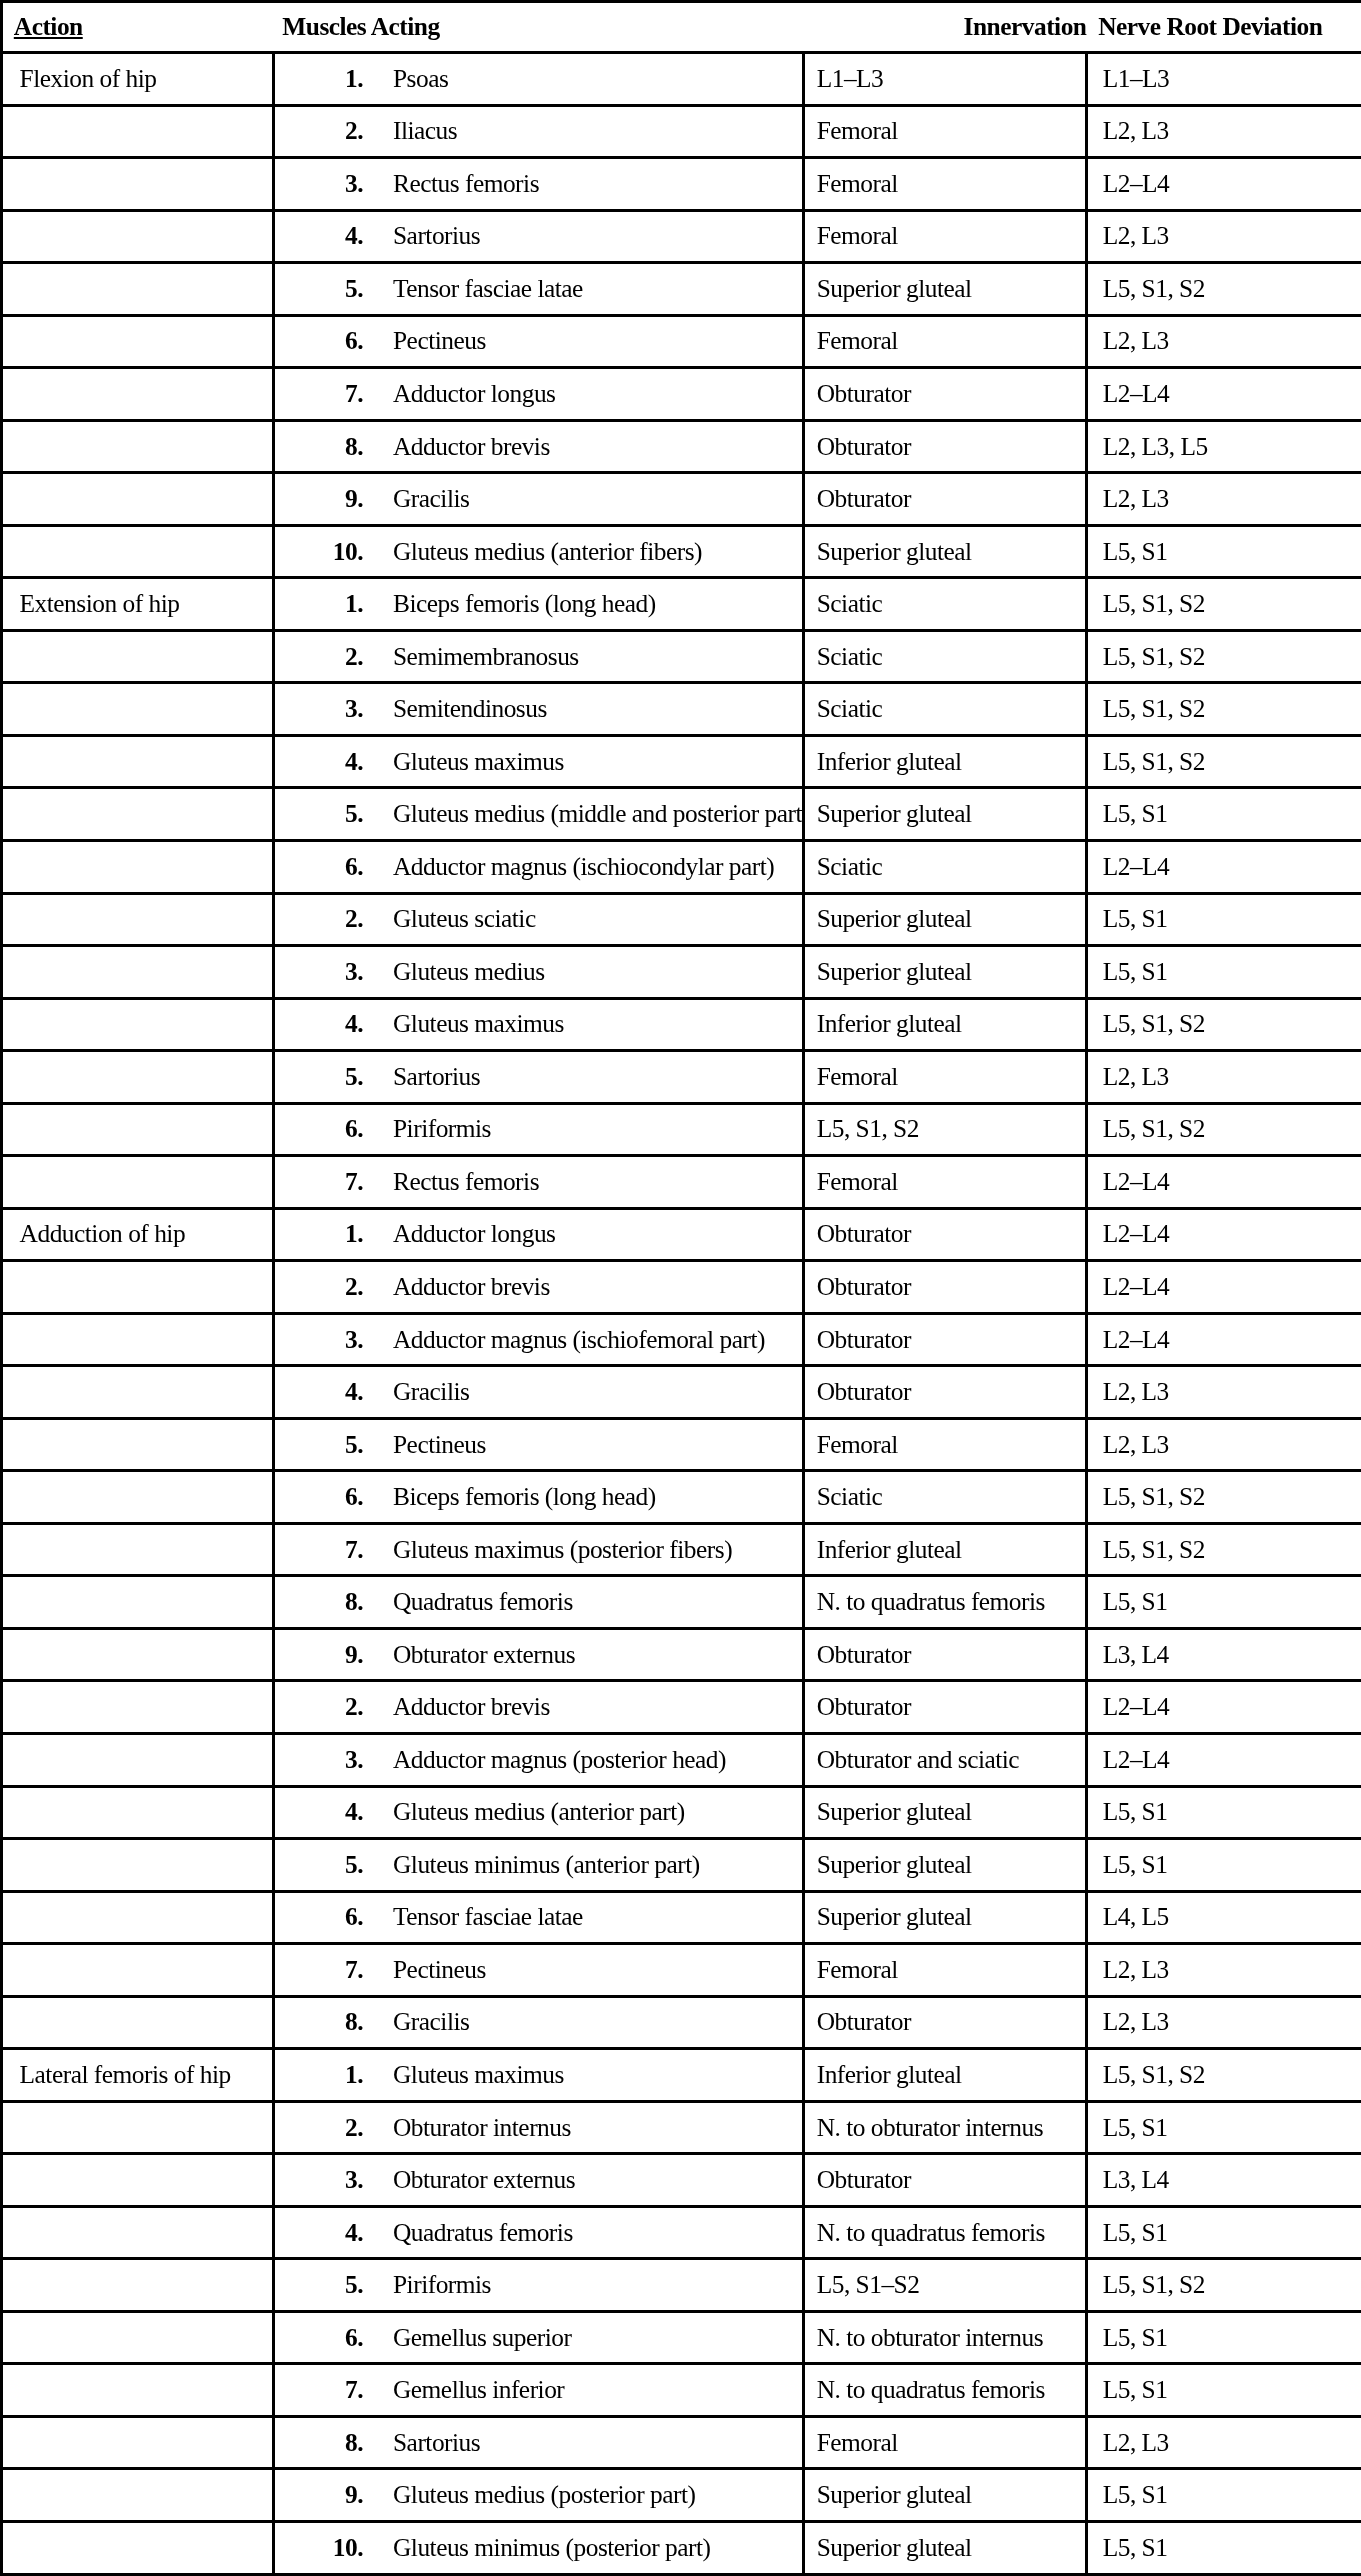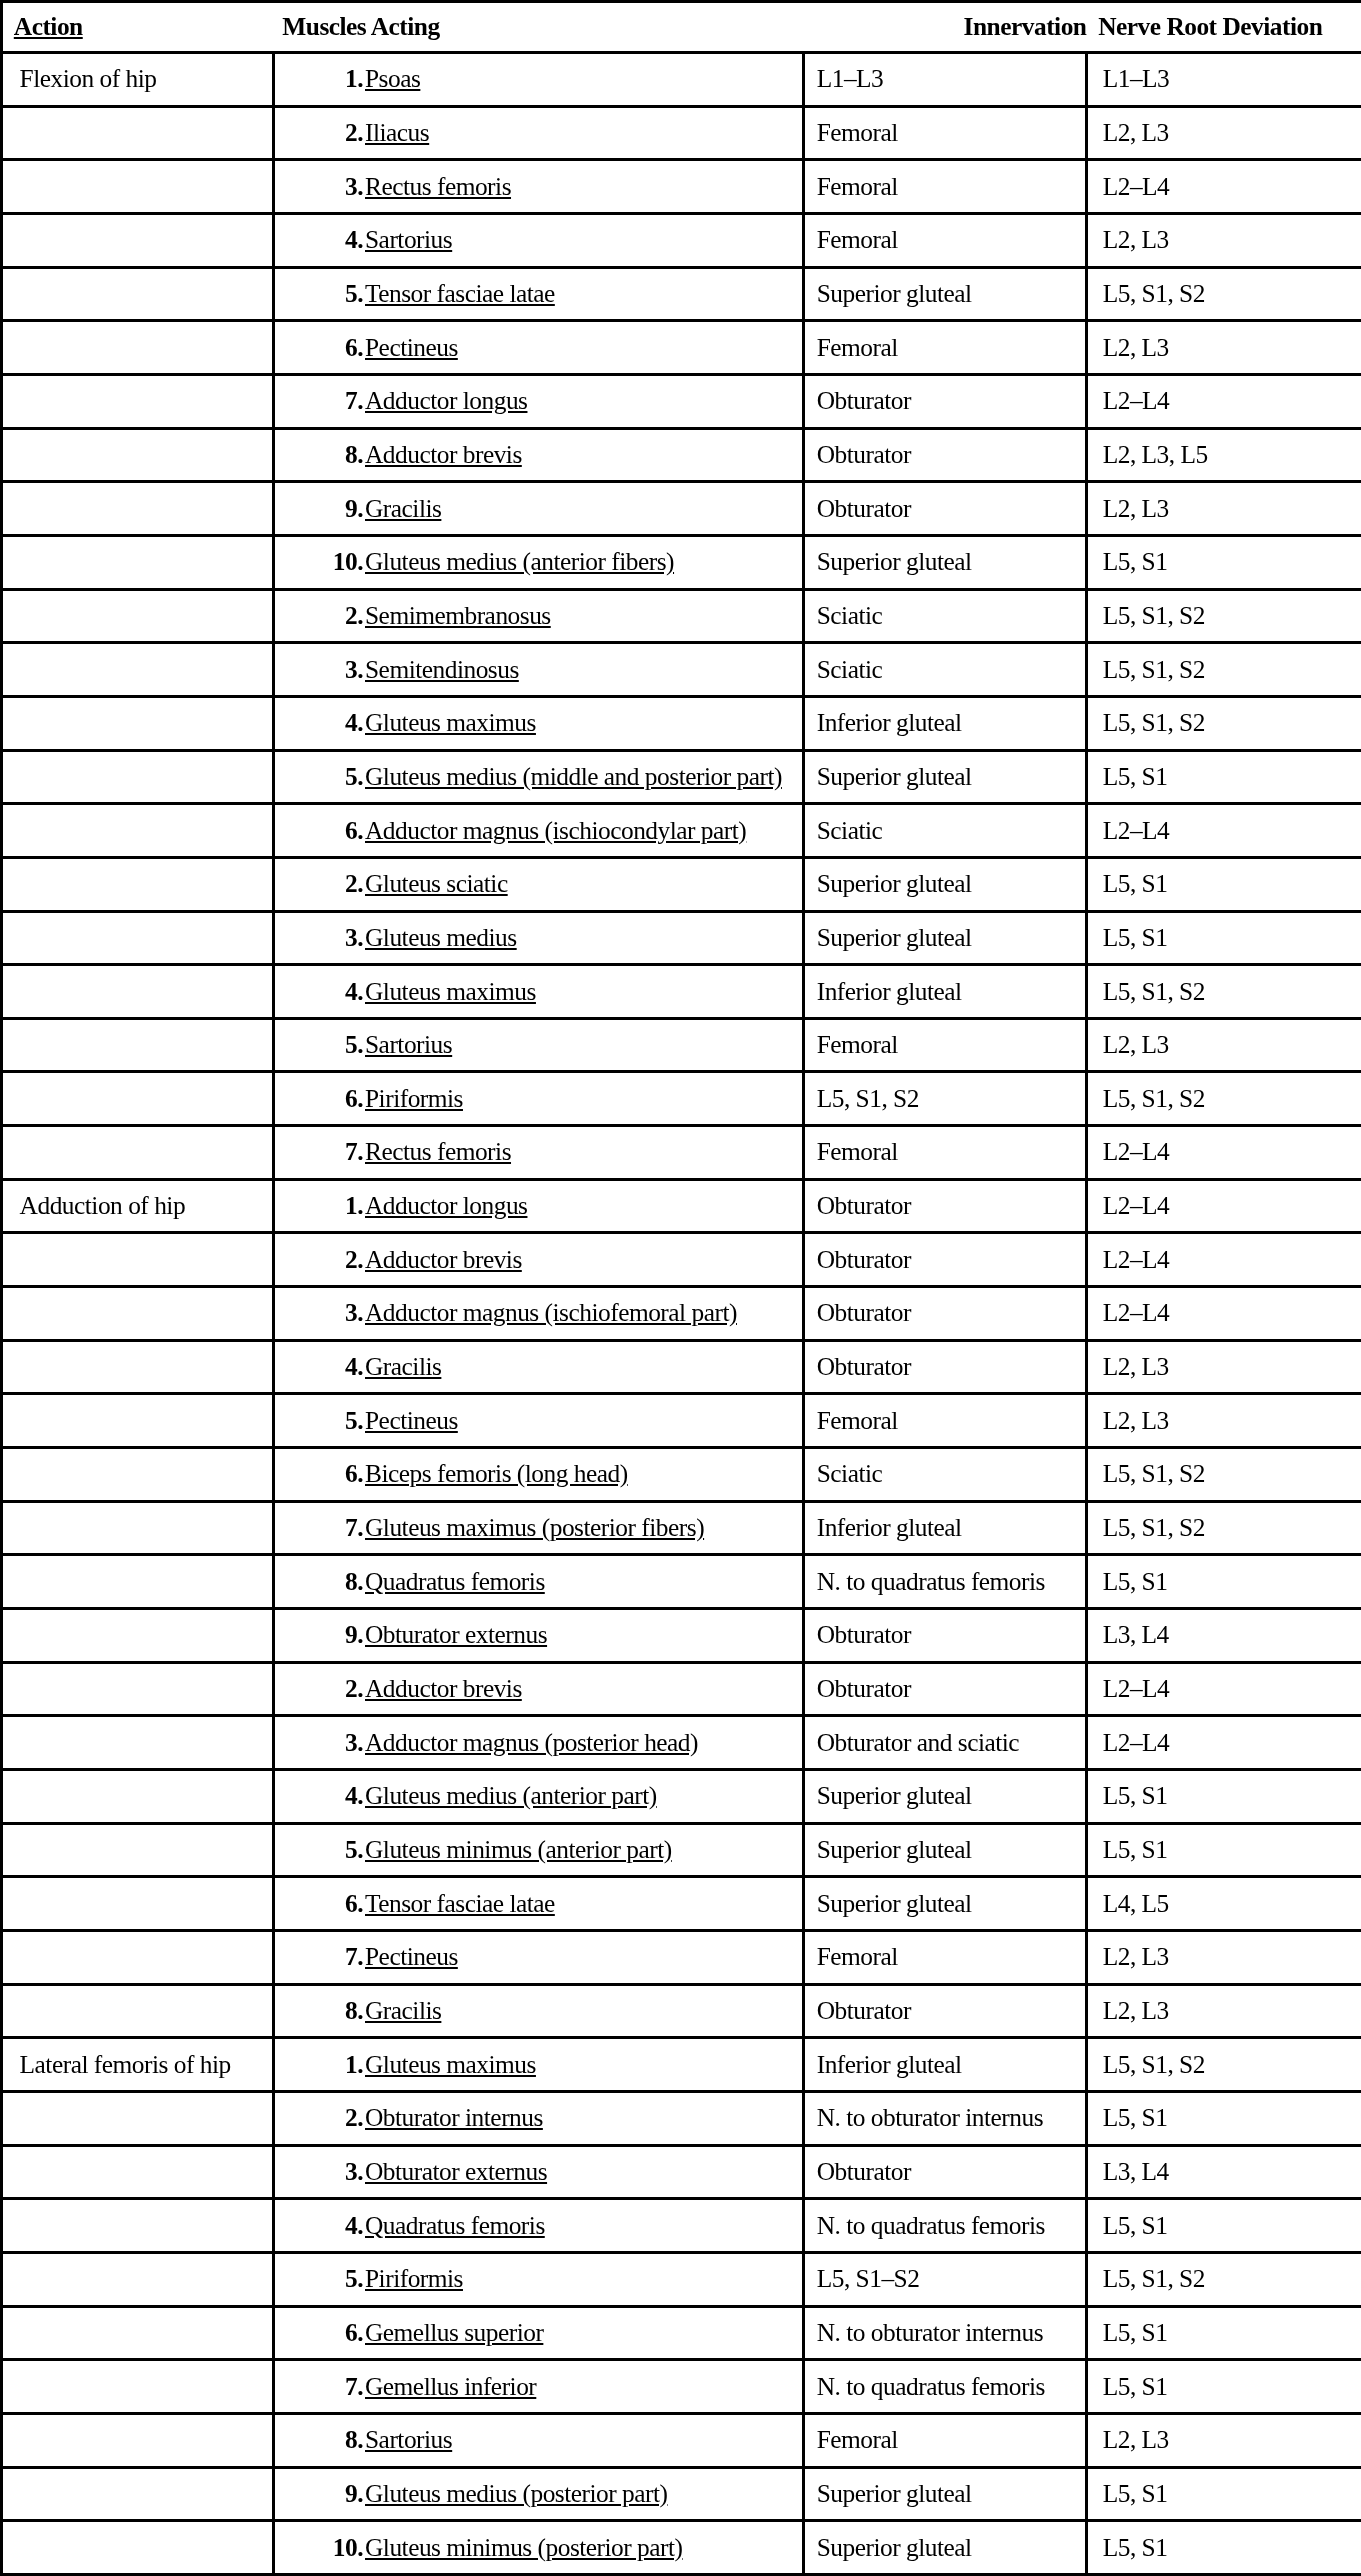--- a/index.html
+++ b/index.html
@@ -62,23 +62,22 @@
     align-items: baseline;
   }
   td.cell-muscle .num {
     display: inline-block;
     width: 88px;
     text-align: right;
     font-weight: bold;
     flex: 0 0 auto;
   }
   td.cell-muscle .name {
-    margin-left: 2px;
+    margin-left: 30px;
     flex: 0 1 auto;
-    text-decoration: underline;
   }
 </style>
 </head>
 <body>
 
 <table class="muscle-table">
   <colgroup>
     <col class="c-action">
     <col class="c-muscle">
     <col class="c-innerv">
@@ -206,20 +205,31 @@
     <td class="cell-muscle">
       <span class="muscle-line">
         <span class="num">10.</span>
         <span class="name">Gluteus medius (anterior fibers)</span>
       </span>
     </td>
     <td class="cell-innerv">Superior gluteal</td>
     <td class="cell-roots">L5, S1</td>
   </tr>
 
+  <tr>
+    <td class="cell-action">Extension of hip</td>
+    <td class="cell-muscle">
+      <span class="muscle-line">
+        <span class="num">1.</span>
+        <span class="name">Biceps femoris (long head)</span>
+      </span>
+    </td>
+    <td class="cell-innerv">Sciatic</td>
+    <td class="cell-roots">L5, S1, S2</td>
+  </tr>
 
   <tr>
     <td class="cell-action"></td>
     <td class="cell-muscle">
       <span class="muscle-line">
         <span class="num">2.</span>
         <span class="name">Semimembranosus</span>
       </span>
     </td>
     <td class="cell-innerv">Sciatic</td>

